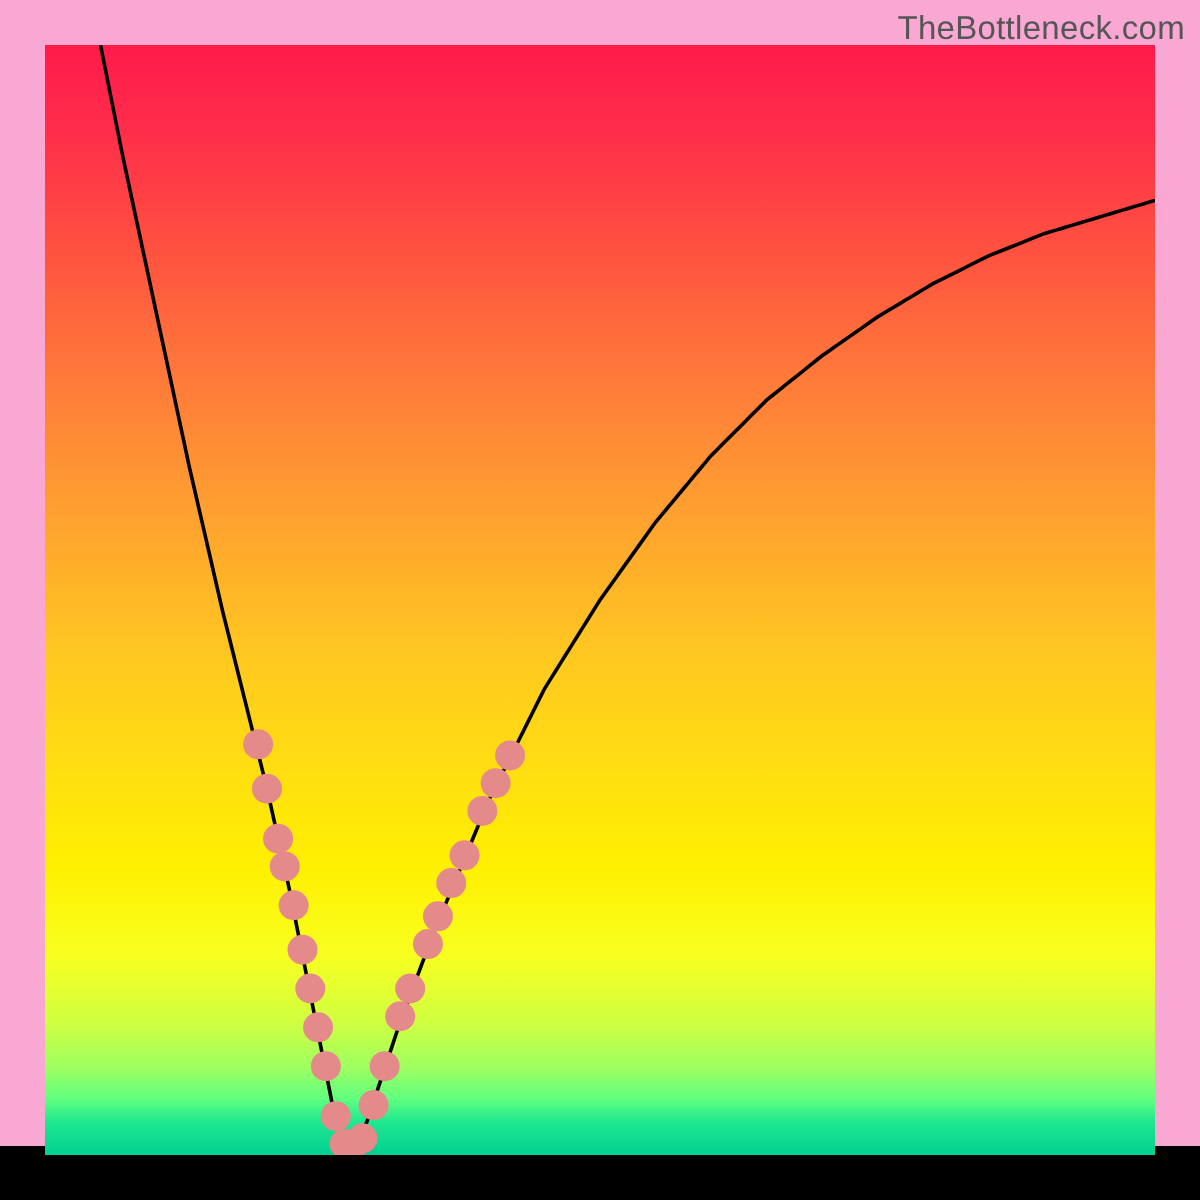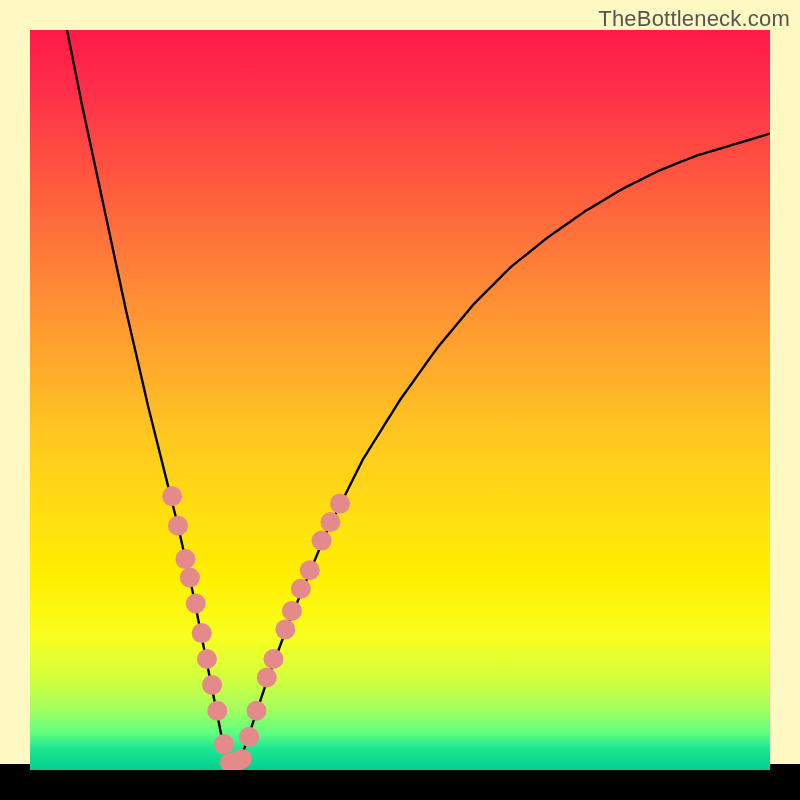--- a/index.html
+++ b/index.html
@@ -1,21 +1,21 @@
 <!DOCTYPE html>
 <html><head>
 <meta charset="utf-8">
 <style>
   * { margin: 0; padding: 0; box-sizing: border-box; }
   html, body { width: 800px; height: 800px; overflow: hidden; background: #000; }
   .chart-container {
     position: relative;
     width: 800px;
     height: 764px;
-    background: #fef9c3;
+    background: #f9a8d4;
   }
   .plot-area {
     position: absolute;
     left: 30px;
     top: 30px;
     width: 740px;
     height: 740px;
     overflow: hidden;
   }
   .gradient-bg {

